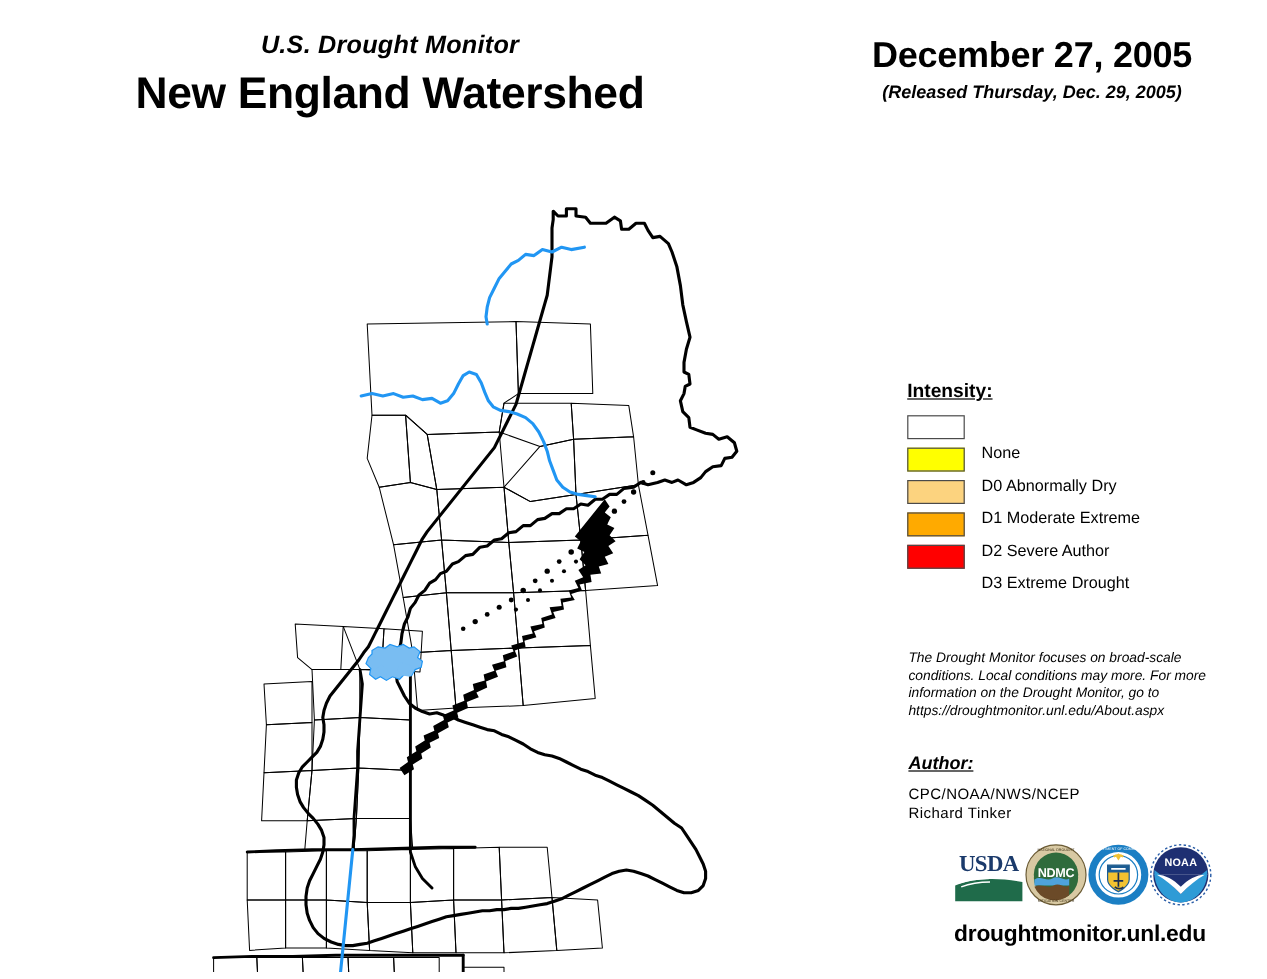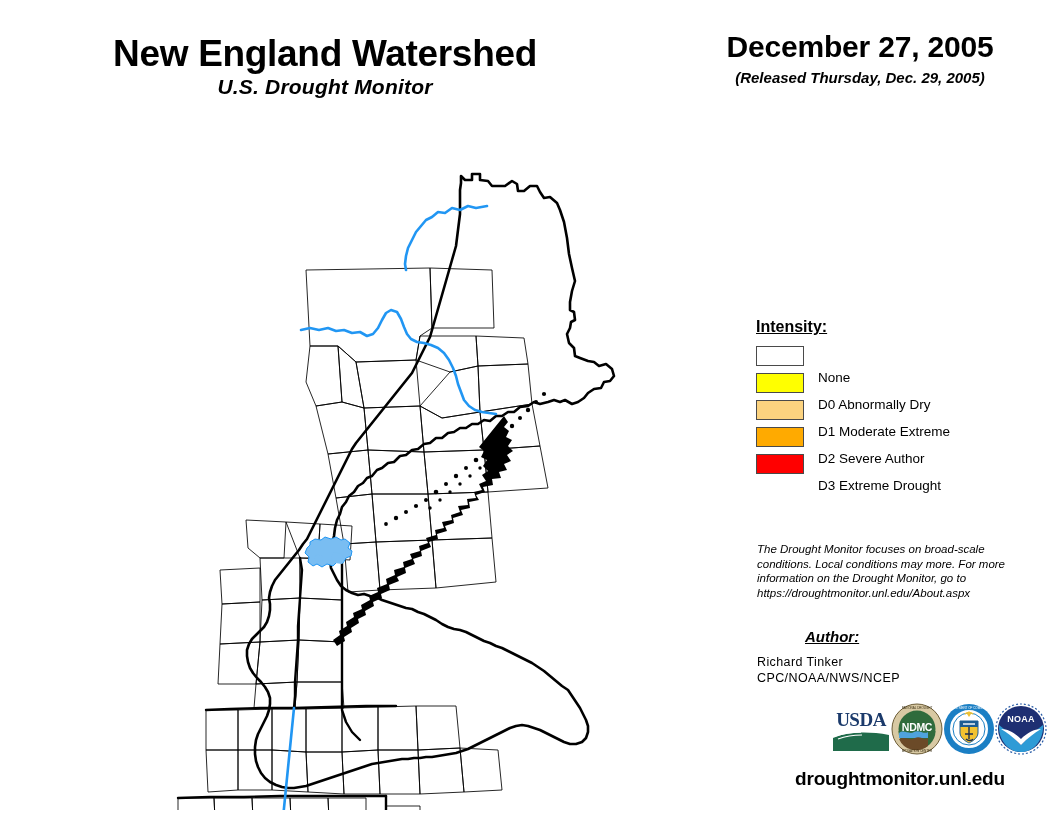--- a/index.html
+++ b/index.html
@@ -35,42 +35,42 @@
   
   #disclaimer{
     position:absolute;left:757px;top:542px;width:258px;
     font-size:11.5px;font-style:italic;line-height:14.5px;
   }
 
   
   #author-panel{position:absolute;left:757px;top:628px;width:280px;}
   #author-heading{
     font-size:15px;font-weight:bold;font-style:italic;
-    text-decoration:underline;margin-bottom:9px;margin-left:48px;
+    text-decoration:underline;margin-bottom:9px;
   }
   .author-line{font-size:12.5px;line-height:16px;letter-spacing:.4px;}
 
   
   #logo-row{
     position:absolute;left:757px;top:703px;width:290px;height:56px;
-    display:flex;align-items:center;justify-content:flex-end;
+    display:flex;align-items:center;justify-content:center;
   }
   .logo{flex:0 0 auto;}
 
   #site-url{
     position:absolute;left:740px;top:768px;width:320px;text-align:center;
     font-size:19px;font-weight:bold;letter-spacing:-.2px;
   }
 </style>
 </head>
 <body>
 
 <div id="header-title-block">
+  <div id="title-sub">U.S. Drought Monitor</div>
   <div id="title-main">New England Watershed</div>
-  <div id="title-sub">U.S. Drought Monitor</div>
 </div>
 
 <div id="header-date-block">
   <div id="date-main">December 27, 2005</div>
   <div id="date-released">(Released Thursday, Dec. 29, 2005)</div>
 </div>
 
 <div id="map-panel">
 <svg id="map-svg" viewBox="0 0 520 660" xmlns="http://www.w3.org/2000/svg">
 
@@ -295,22 +295,22 @@
   <div class="legend-row">
     <span class="legend-swatch" style="background:#FF0000;"></span>
     <span class="legend-label">D3 Extreme Drought</span>
   </div>
 </div>
 
 <div id="disclaimer">The Drought Monitor focuses on broad-scale conditions. Local conditions may more. For more information on the Drought Monitor, go to https://droughtmonitor.unl.edu/About.aspx</div>
 
 <div id="author-panel">
   <div id="author-heading">Author:</div>
+  <div class="author-line">CPC/NOAA/NWS/NCEP</div>
   <div class="author-line">Richard Tinker</div>
-  <div class="author-line">CPC/NOAA/NWS/NCEP</div>
 </div>
 
 <div id="logo-row">
 
   <span class="logo">
     <svg width="60" height="48" viewBox="0 0 60 48" xmlns="http://www.w3.org/2000/svg">
       <rect x="0" y="0" width="60" height="48" fill="#FFFFFF"></rect>
       <text x="30" y="21" text-anchor="middle" font-family="Liberation Serif, serif" font-size="19" font-weight="bold" fill="#1B3A6B" letter-spacing="-0.5">USDA</text>
       <path d="M2,33 C16,27 36,26 58,30 L58,46 L2,46 Z" fill="#1F6B4A"></path>
       <path d="M4,31 C13,28 22,27 30,27" stroke="#FFFFFF" stroke-width="1.6" fill="none"></path>

